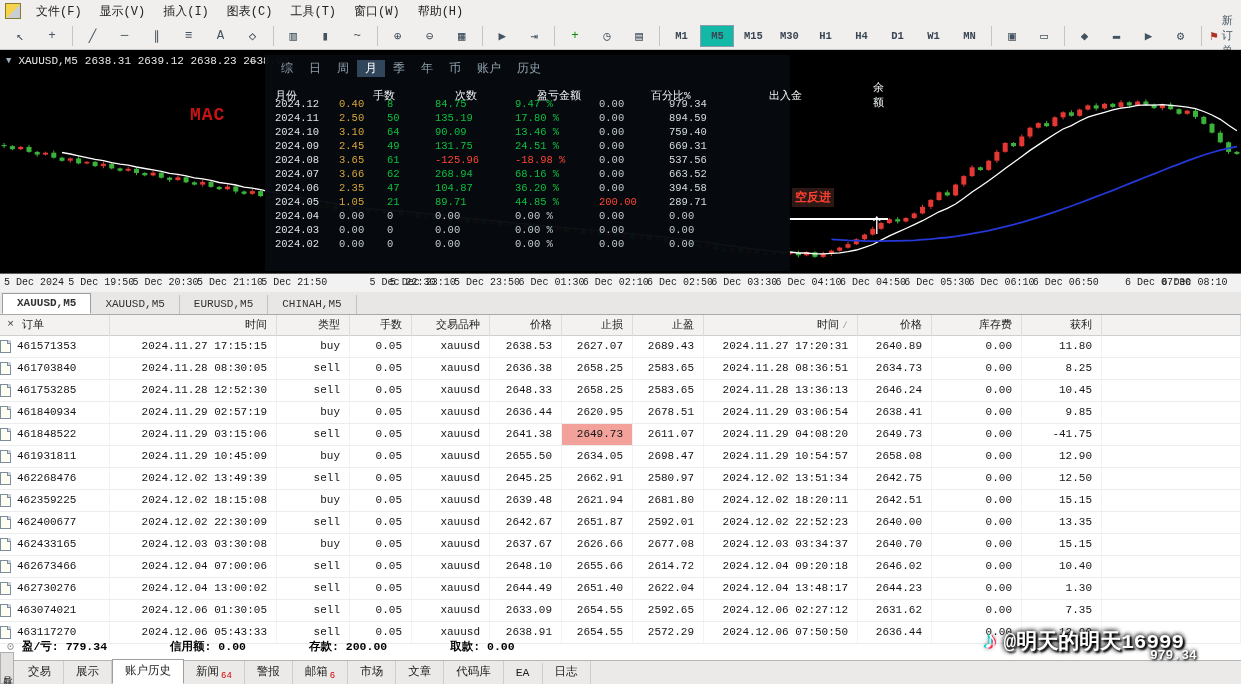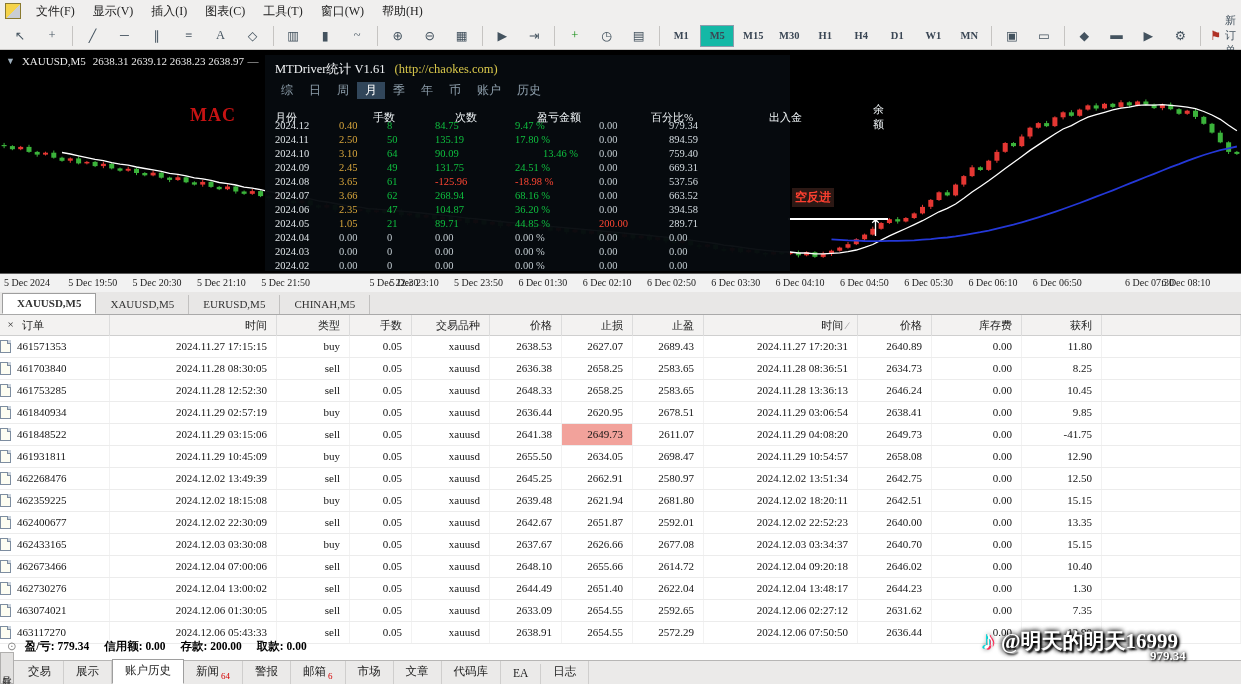--- a/index.html
+++ b/index.html
@@ -1,17 +1,17 @@
 <!DOCTYPE html>
 <html><head>
 <meta charset="utf-8">
 <style>
   html,body{margin:0;padding:0;background:#888;}
   .app{position:relative;width:1241px;height:684px;overflow:hidden;
-       font-family:Liberation Serif, serif;background:#fff;
+       font-family:Liberation Mono, monospace;background:#fff;
        -webkit-user-select:none;user-select:none;}
   
   .menubar{position:absolute;left:0;top:0;width:100%;height:22px;background:#f0efee;
            border-bottom:1px solid #d8d6d4;display:flex;align-items:center;font-size:12px;color:#222;}
   .appicon{width:14px;height:14px;margin:0 6px 0 5px;border:1px solid #8a7a30;
            background:linear-gradient(135deg,#f5d34a 0 50%,#c9cdd4 50% 100%);}
   .menu-item{padding:2px 9px;cursor:default;}
   
   .toolbar{position:absolute;left:0;top:22px;width:100%;height:28px;background:#f0efee;
            border-bottom:1px solid #c9c7c5;display:flex;align-items:center;padding-left:4px;box-sizing:border-box;}
@@ -465,24 +465,20 @@
       <span>XAUUSD,M5</span>
       <span>2638.31 2639.12 2638.23 2638.97</span>
     </div>
     <div class="chart-min">—</div>
     <div class="ann-mac">MAC</div>
     <div class="ann-line"></div>
     <div class="ann-badge">空反进</div>
     <div class="ann-arrow">↑</div>
 
     <div class="panel">
-      <div class="p-title">
-        <span>MTDriver统计  V1.61</span>
-        <span class="url">(http://chaokes.com)</span>
-      </div>
       <div class="p-tabs" id="p-tabs">
           <div class="p-tab">综</div>
           <div class="p-tab">日</div>
           <div class="p-tab">周</div>
           <div class="p-tab on">月</div>
           <div class="p-tab">季</div>
           <div class="p-tab">年</div>
           <div class="p-tab">币</div>
           <div class="p-tab">账户</div>
           <div class="p-tab">历史</div>
@@ -513,21 +509,21 @@
             <div style="color: rgb(15, 191, 63);">135.19</div>
             <div style="color: rgb(15, 191, 63);">17.80 %</div>
             <div style="color: rgb(195, 204, 209);">0.00</div>
             <div style="color: rgb(213, 221, 226);">894.59</div>
           </div>
           <div class="p-grid p-row">
             <div style="color: rgb(221, 227, 230);">2024.10</div>
             <div style="color: rgb(215, 165, 60);">3.10</div>
             <div style="color: rgb(15, 191, 63);">64</div>
             <div style="color: rgb(15, 191, 63);">90.09</div>
-            <div style="color: rgb(15, 191, 63); margin-left: 28px;">13.46 %</div>
+            <div style="color: rgb(15, 191, 63);">13.46 %</div>
             <div style="color: rgb(195, 204, 209);">0.00</div>
             <div style="color: rgb(213, 221, 226);">759.40</div>
           </div>
           <div class="p-grid p-row">
             <div style="color: rgb(221, 227, 230);">2024.09</div>
             <div style="color: rgb(215, 165, 60);">2.45</div>
             <div style="color: rgb(15, 191, 63);">49</div>
             <div style="color: rgb(15, 191, 63);">131.75</div>
             <div style="color: rgb(15, 191, 63);">24.51 %</div>
             <div style="color: rgb(195, 204, 209);">0.00</div>
@@ -895,21 +891,21 @@
           <div class="cr">2572.29</div>
           <div class="cr">2024.12.06 07:50:50</div>
           <div class="cr">2636.44</div>
           <div class="cr">0.00</div>
           <div class="cr">12.90</div>
           <div></div>
         </div>
       </div>
     <div class="hsummary">
       <span class="sic">⊙</span>
-      <span id="hsum" style="display:flex;">
+      <span id="hsum" style="display:flex;gap:48px;">
           <span class="seg">盈/亏: 779.34</span>
           <span class="seg">信用额: 0.00</span>
           <span class="seg">存款: 200.00</span>
           <span class="seg">取款: 0.00</span>
         </span>
     </div>
   </div>
 
   <div class="btabs" id="btabs">
       <div class="btab">

